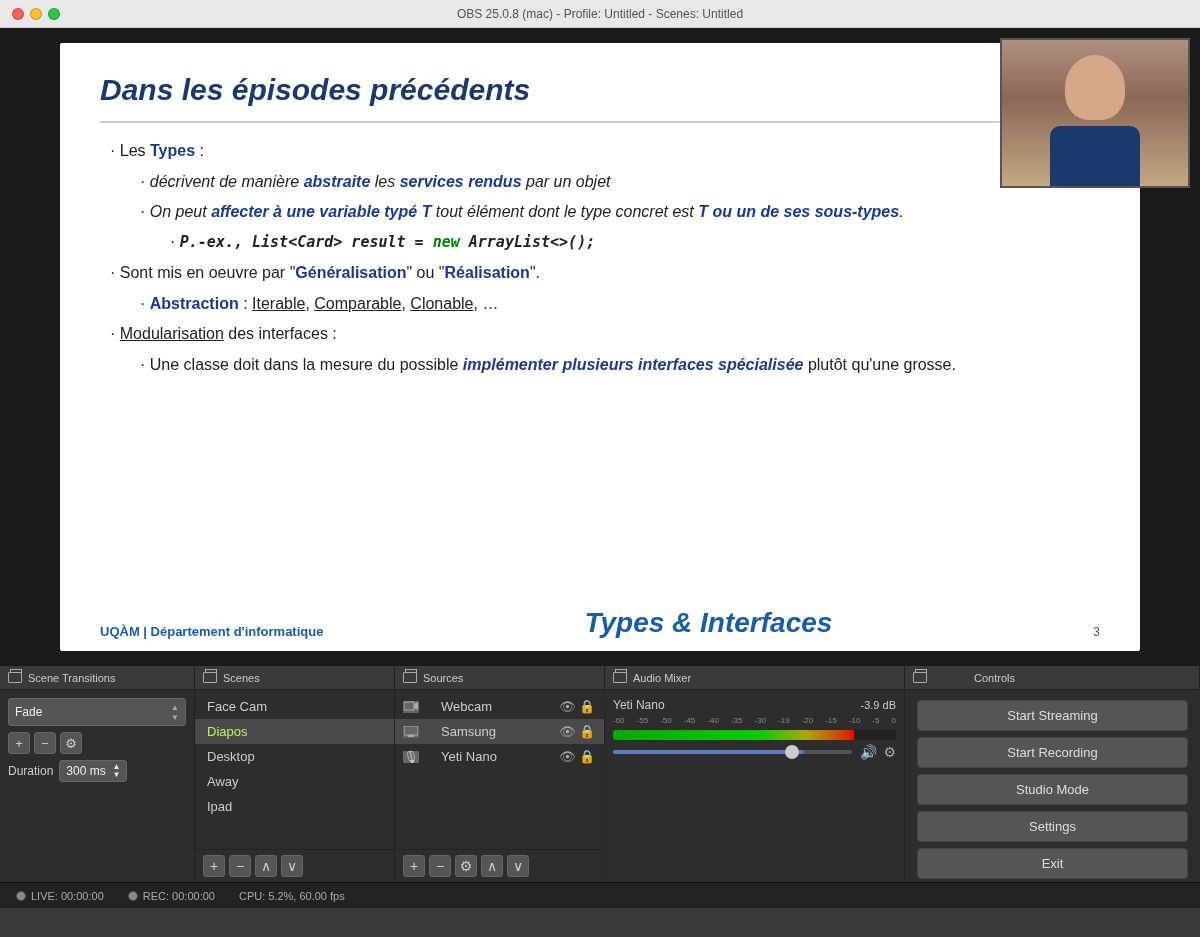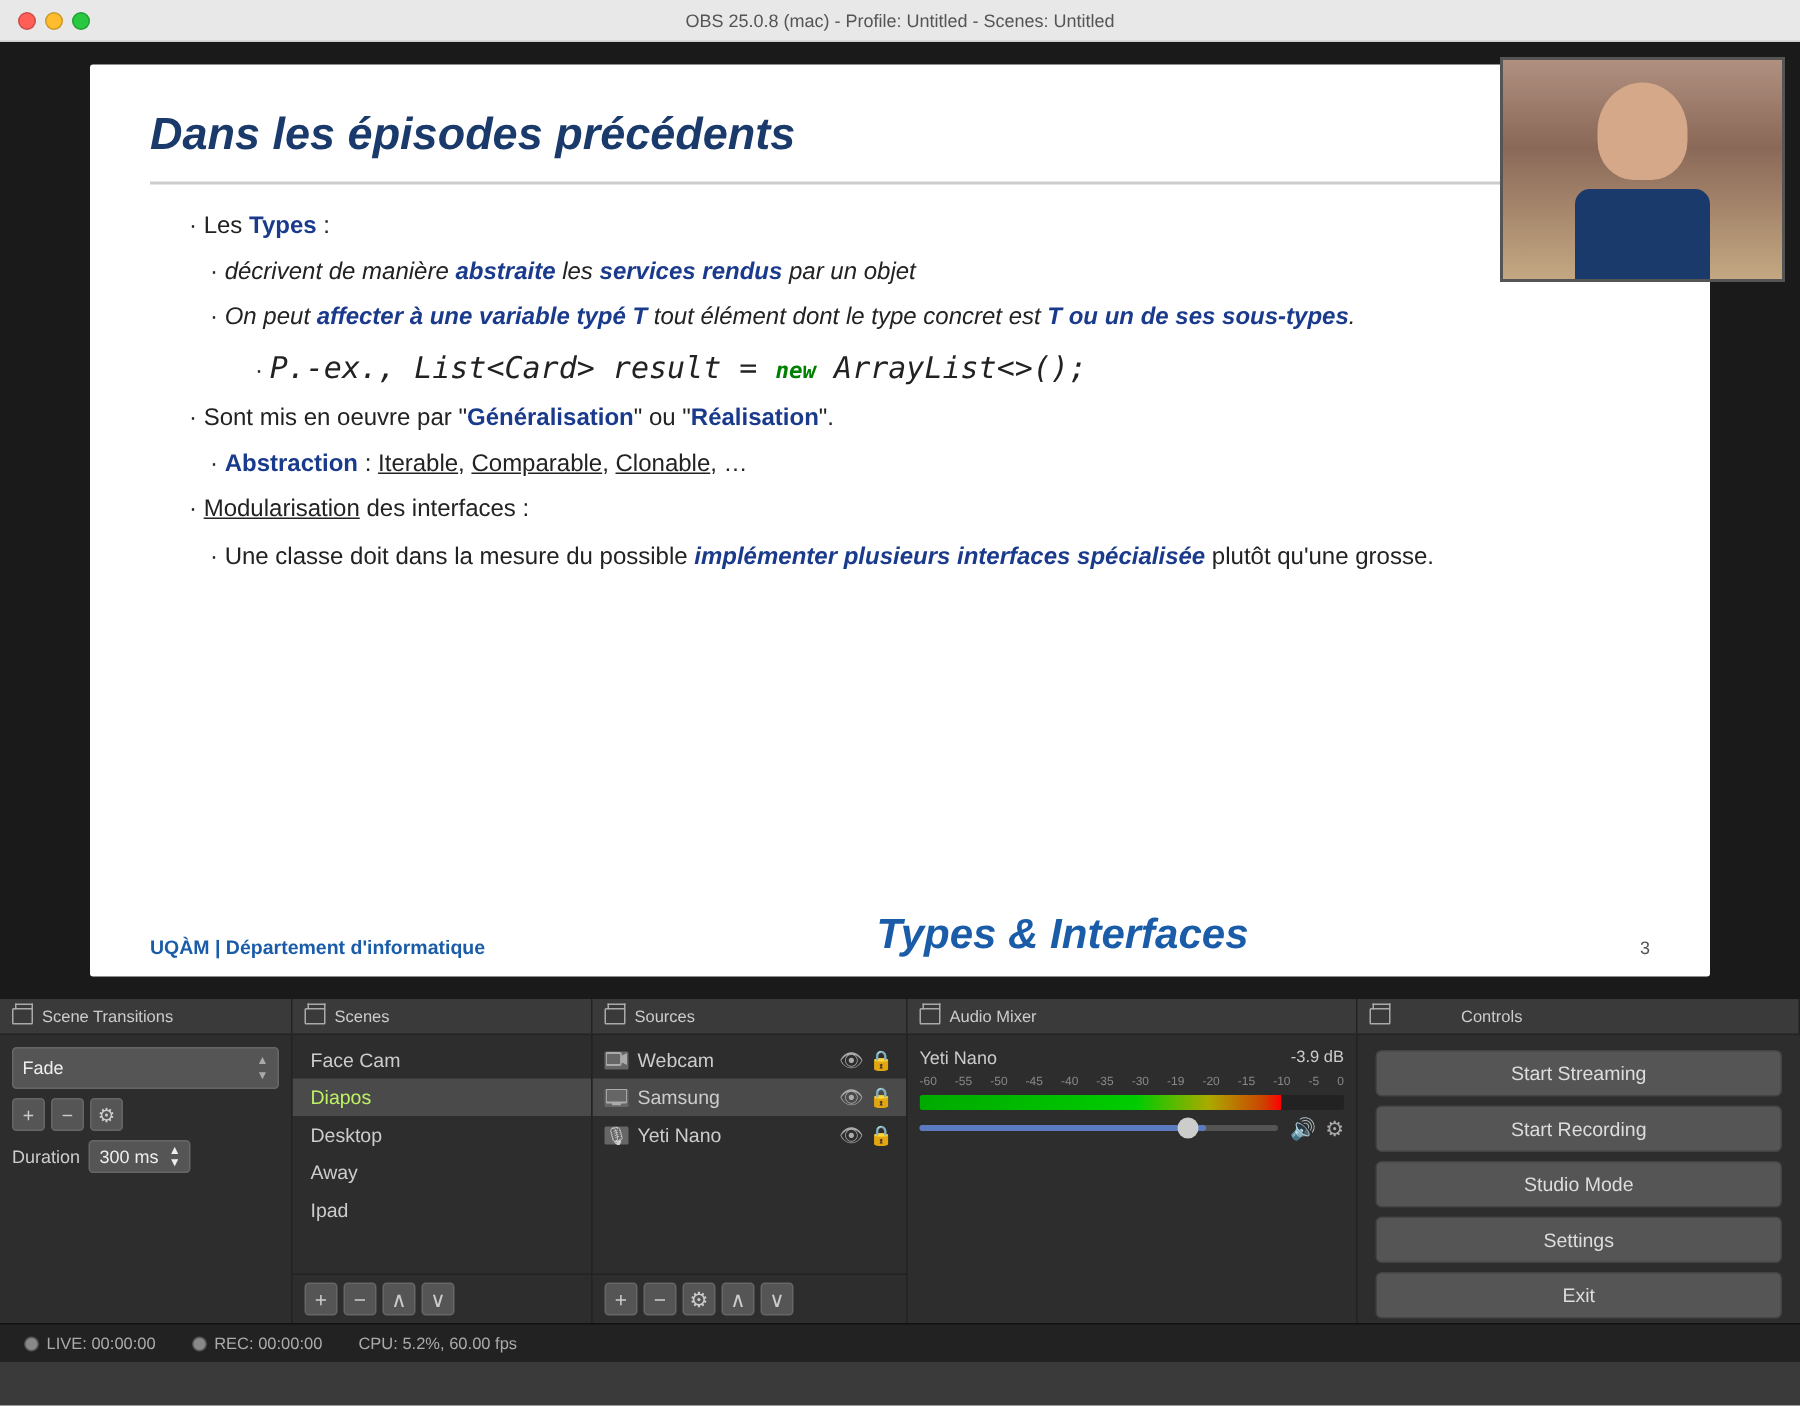--- a/index.html
+++ b/index.html
@@ -77,28 +77,28 @@
       background: #ccc;
       margin-bottom: 14px;
     }
 
     .slide-body {
       font-size: 16px;
       line-height: 1.7;
       color: #222;
     }
 
-    .bullet-1 { margin-left: 26px; margin-bottom: 4px; }
+    .bullet-1 { margin-left: 10px; margin-bottom: 4px; }
     .bullet-2 { margin-left: 40px; margin-bottom: 3px; }
     .bullet-3 { margin-left: 70px; margin-bottom: 3px; }
 
     .bold-blue { font-weight: bold; color: #1a3a8c; }
     .italic-bold-blue { font-weight: bold; font-style: italic; color: #1a3a8c; }
     .green-code { color: #008000; font-weight: bold; font-family: monospace; font-size: 15px; }
-    .code-text { font-family: monospace; font-size: 20px; }
+    .code-text { font-family: monospace; font-size: 15px; font-weight: bold; }
     .italic { font-style: italic; }
     .underline { text-decoration: underline; }
 
     .slide-footer {
       position: absolute;
       bottom: 12px;
       left: 40px;
       right: 40px;
       display: flex;
       justify-content: space-between;
@@ -338,21 +338,21 @@
     }
     .sources-list {
       flex: 1;
       overflow-y: auto;
       padding: 4px 0;
     }
     .source-item {
       display: flex;
       align-items: center;
       padding: 5px 8px;
-      gap: 6px;
+      gap: 22px;
       font-size: 13px;
       color: #ccc;
       cursor: pointer;
     }
     .source-item.active { background: #4a4a4a; }
     .source-icon {
       width: 16px;
       height: 12px;
       background: #666;
       border-radius: 1px;

